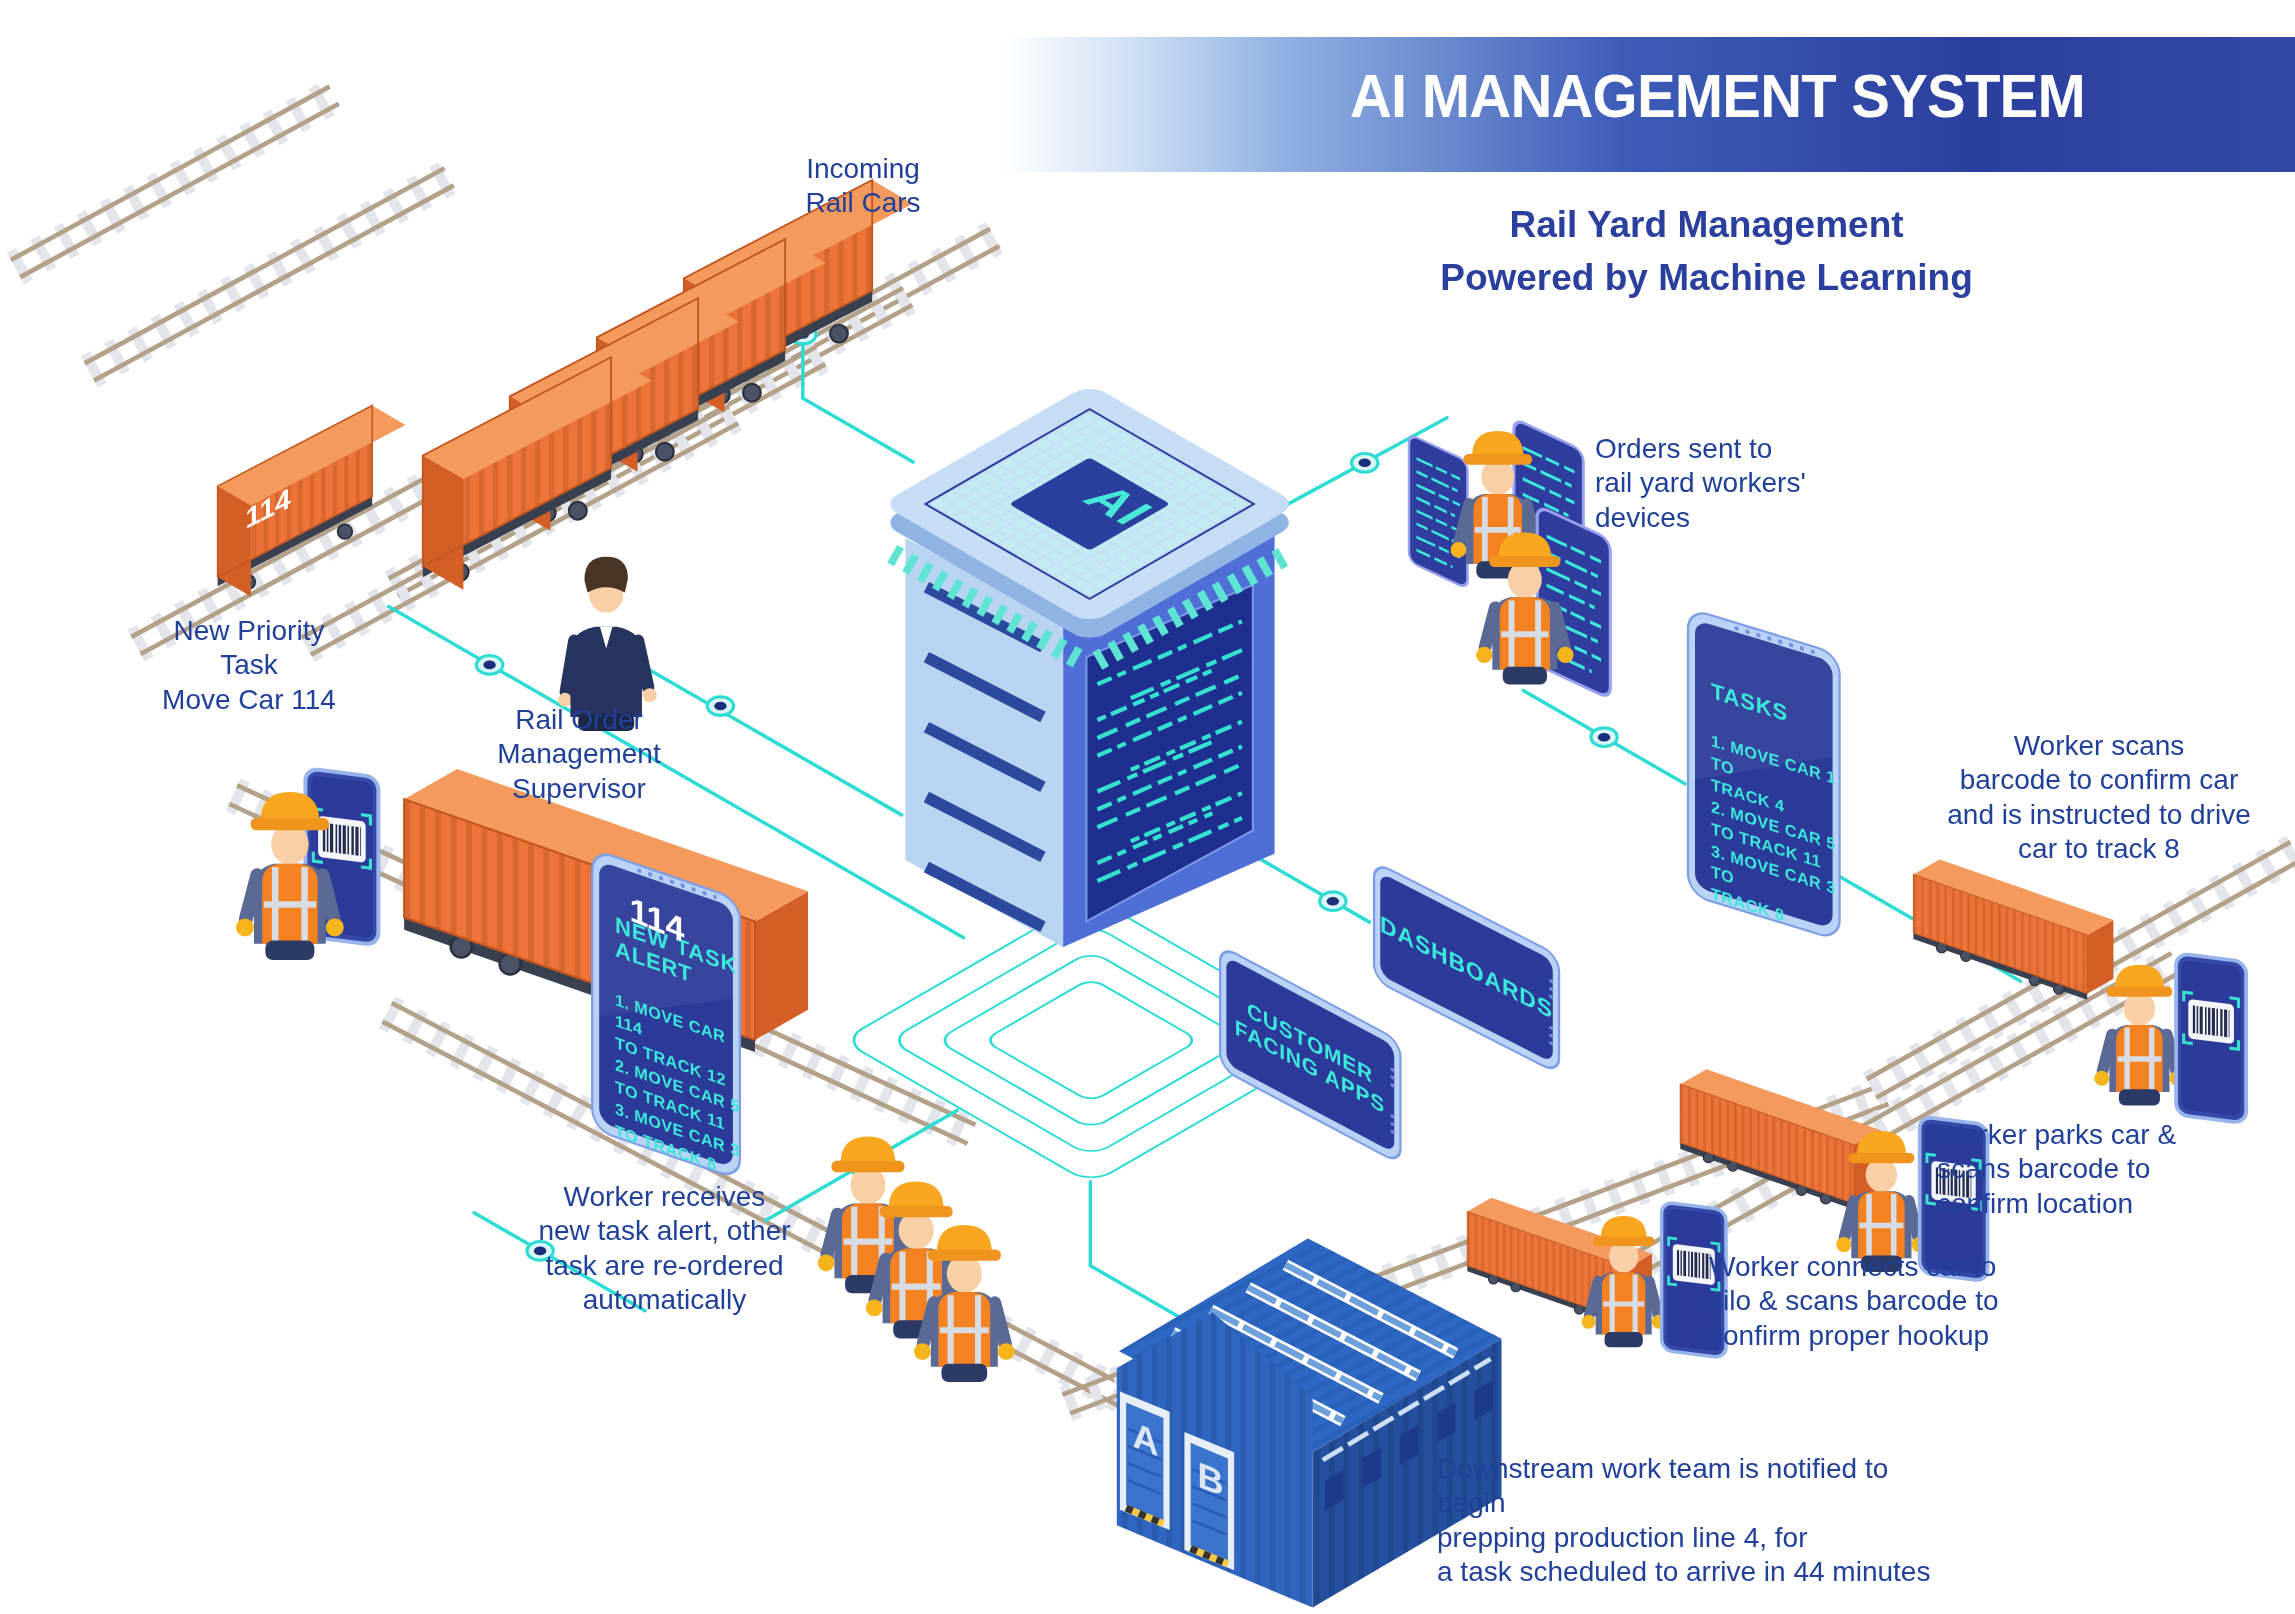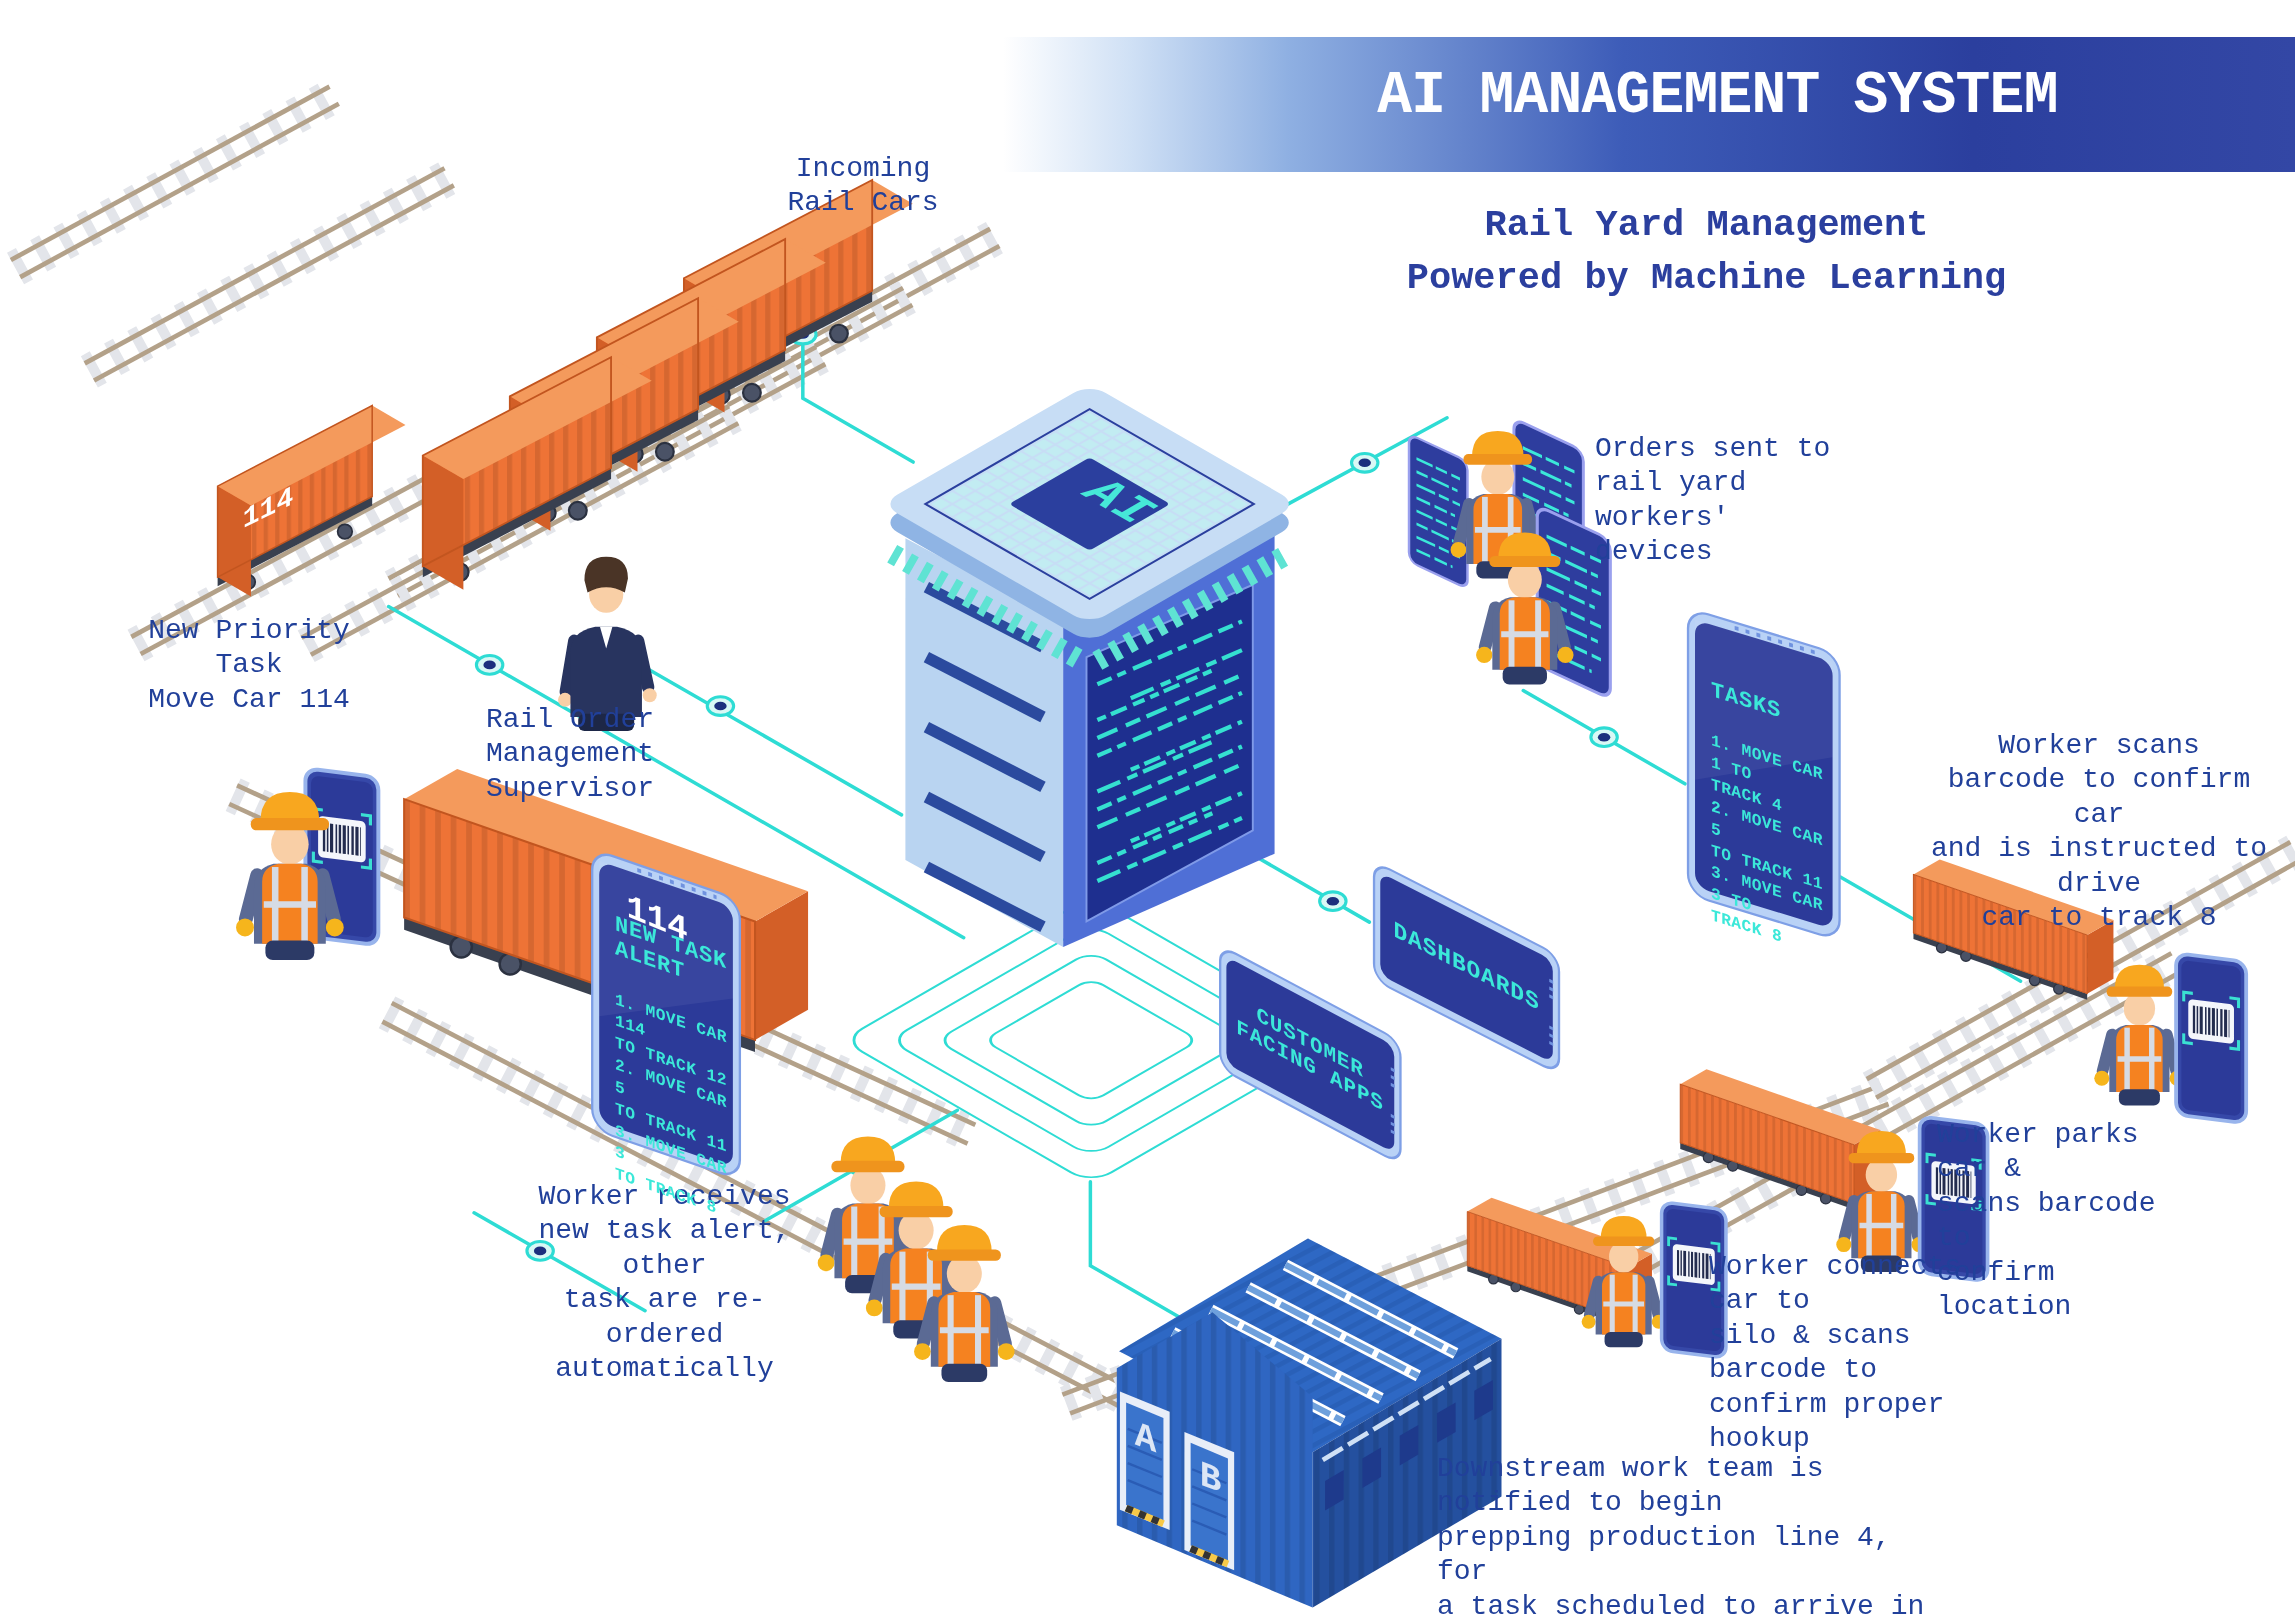--- a/index.html
+++ b/index.html
@@ -1,17 +1,17 @@
 <!DOCTYPE html>
 <html style="font-size:12.4px"><head>
 <meta charset="utf-8">
 <style>
   html,body{margin:0;padding:0;background:#ffffff;}
   #canvas{position:relative;width:2295px;height:1615px;background:#ffffff;overflow:hidden;
-          font-family:Liberation Mono, monospace;}
+          font-family:Liberation Sans, sans-serif;}
   #art{position:absolute;left:0;top:0;}
   .banner{position:absolute;left:1003px;top:37px;width:1293px;height:135px;
           background:linear-gradient(90deg,#ffffff 0%,#cfe0f5 10%,#8fb0e2 22%,#3d5cb8 48%,#2b3f9e 75%,#3347a5 100%);}
   .title{position:absolute;left:1150px;top:61px;width:1135px;text-align:center;
          font-size:61px;font-weight:bold;color:#ffffff;letter-spacing:-0.8px;
          transform:scaleX(0.95);transform-origin:center;white-space:nowrap;}
   .subtitle{position:absolute;left:1353px;top:199px;width:707px;text-align:center;
             font-size:37px;font-weight:600;color:#2b3f9e;line-height:1.42;white-space:pre-line;}
   .lbl{position:absolute;font-size:28px;font-weight:500;color:#21409a;line-height:1.23;
        white-space:pre-line;text-align:center;}
@@ -398,21 +398,21 @@
 <div class="banner"></div>
 <div class="title">AI MANAGEMENT SYSTEM</div>
 <div class="subtitle">Rail Yard Management
 Powered by Machine Learning</div>
 
 <div class="lbl" style="left:758px;top:152px;width:210px;">Incoming
 Rail Cars</div>
 <div class="lbl" style="left:109px;top:614px;width:280px;">New Priority
 Task
 Move Car 114</div>
-<div class="lbl" style="left:430px;top:703px;width:280px;">Rail Order
+<div class="lbl" style="left:439px;top:703px;width:280px;">Rail Order
 Management
 Supervisor</div>
 <div class="lbl" style="left:505px;top:1180px;width:319px;">Worker receives
 new task alert, other
 task are re-ordered
 automatically</div>
 <div class="lbl left" style="left:1595px;top:432px;width:264px;">Orders sent to
 rail yard workers'
 devices</div>
 <div class="lbl" style="left:1920px;top:729px;width:358px;">Worker scans

